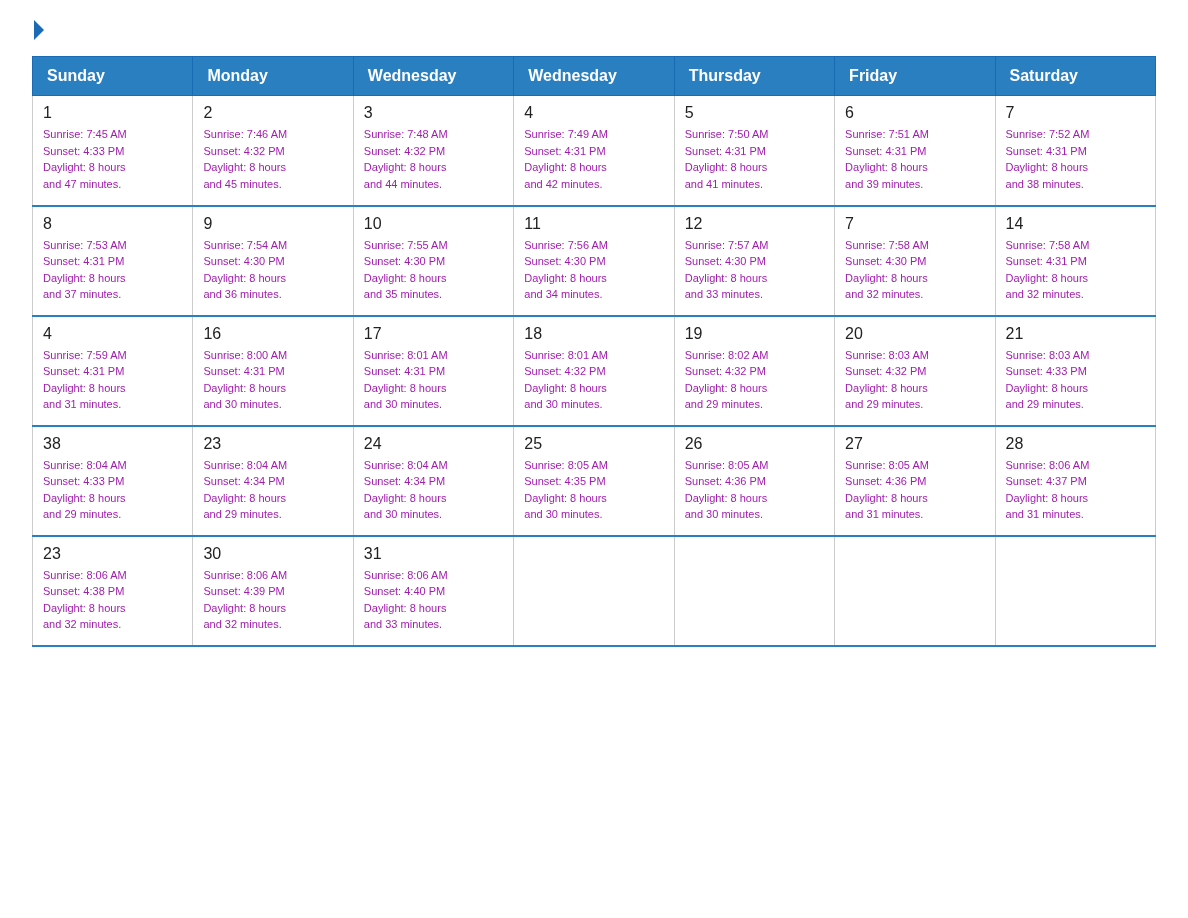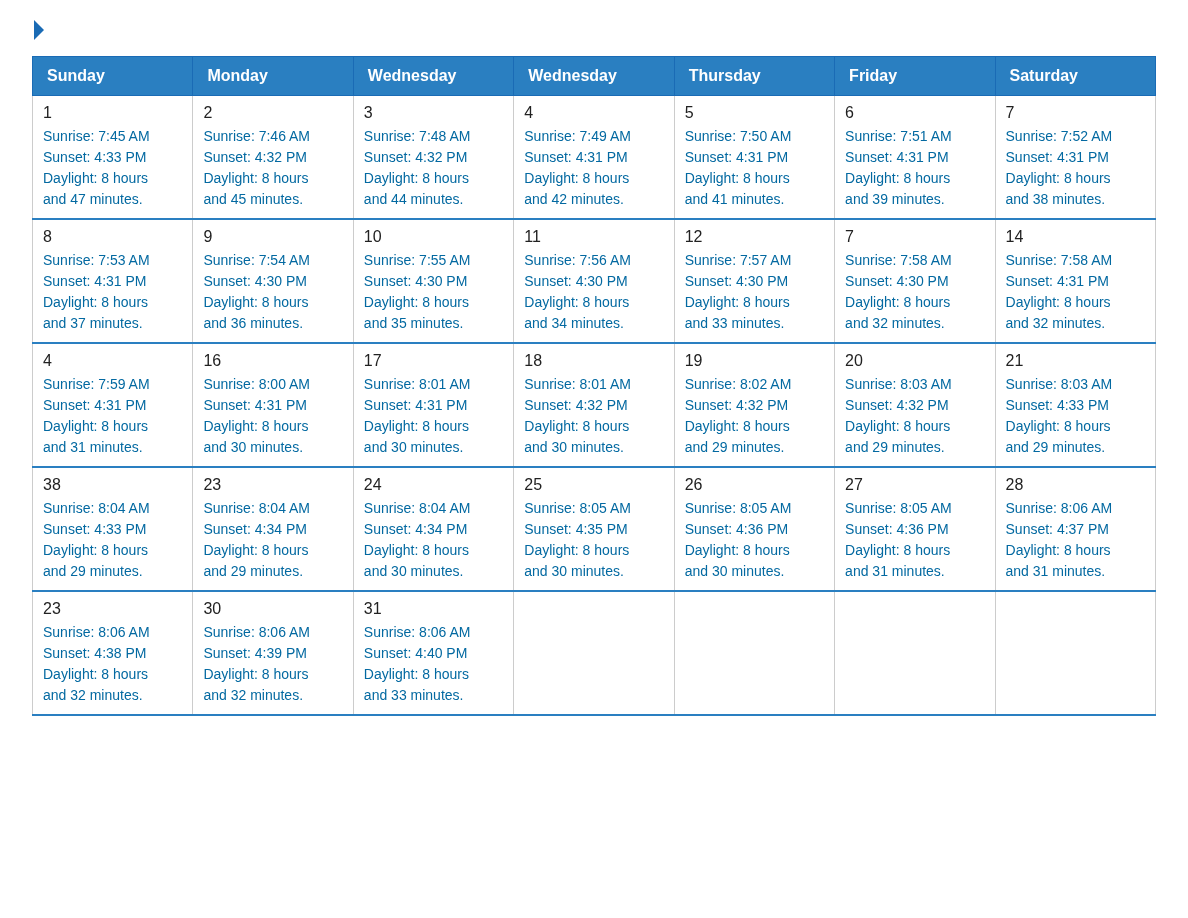--- a/index.html
+++ b/index.html
@@ -78,23 +78,23 @@
     tbody tr {
       border-bottom: 2px solid #2a7fc1;
     }
     .day-number {
       font-size: 16px;
       font-weight: normal;
       margin-bottom: 4px;
       display: block;
     }
     .day-info {
-      font-size: 14px;
+      font-size: 11px;
       line-height: 1.5;
-      color: #0369a1;
+      color: #a21caf;
     }
     .empty-cell {
       background: #fff;
     }
   </style>
 </head>
 <body>
 
 <div class="header">
   <div class="logo">

